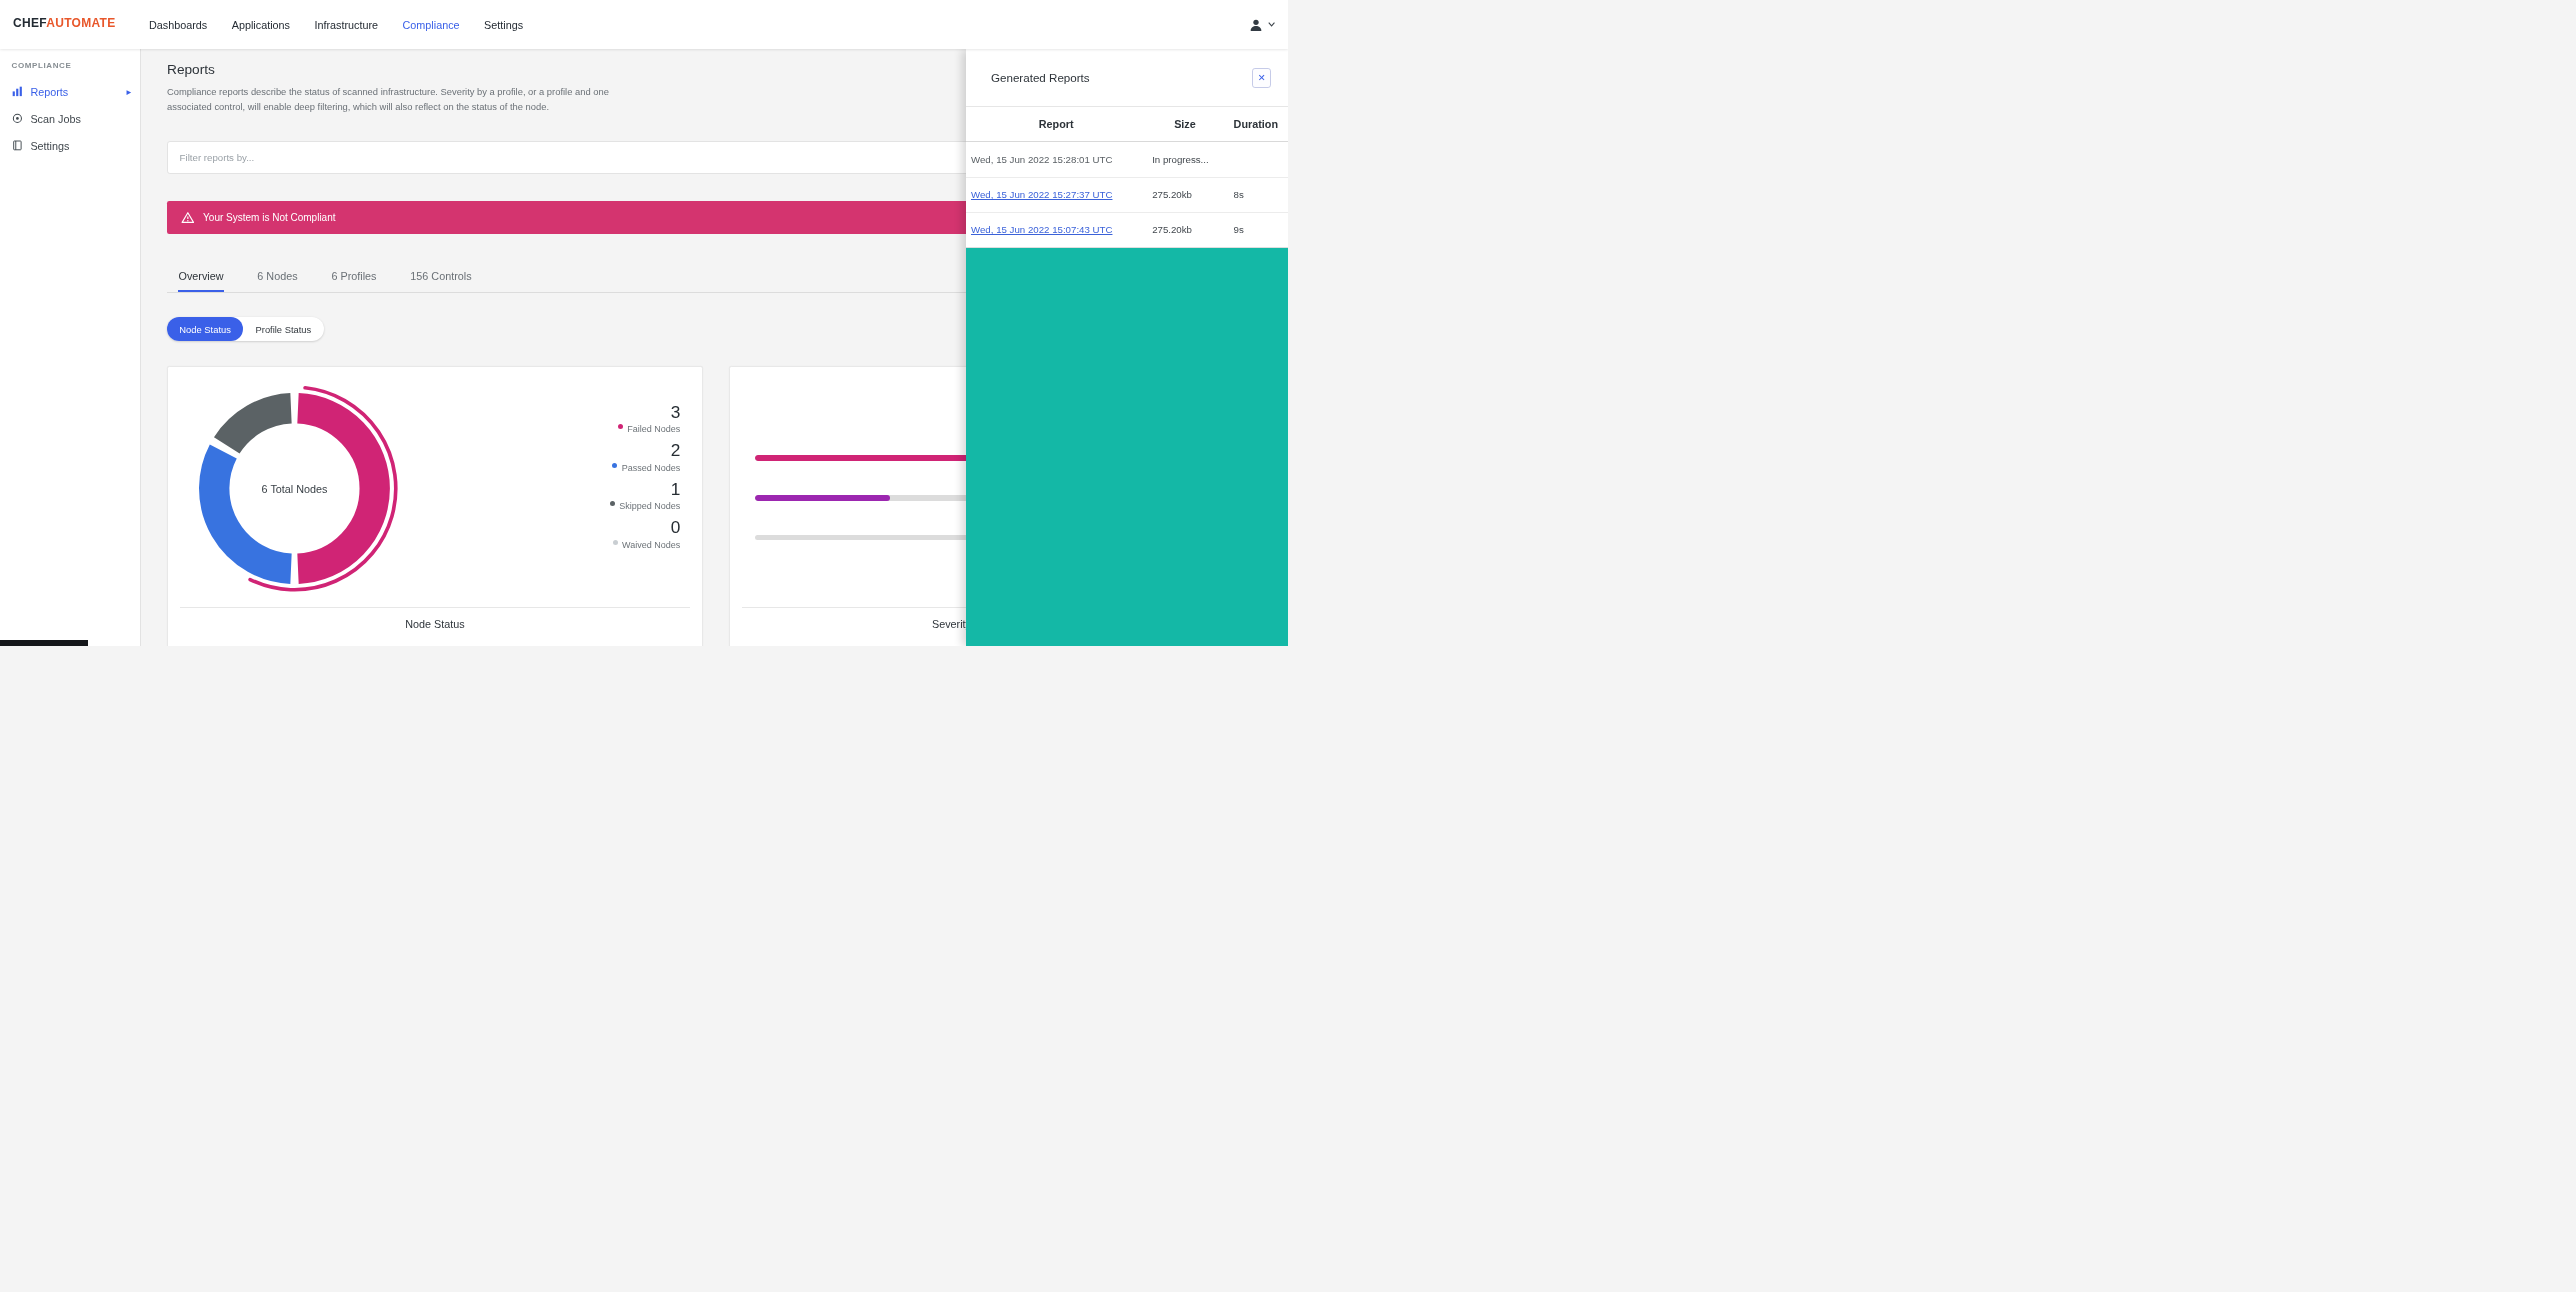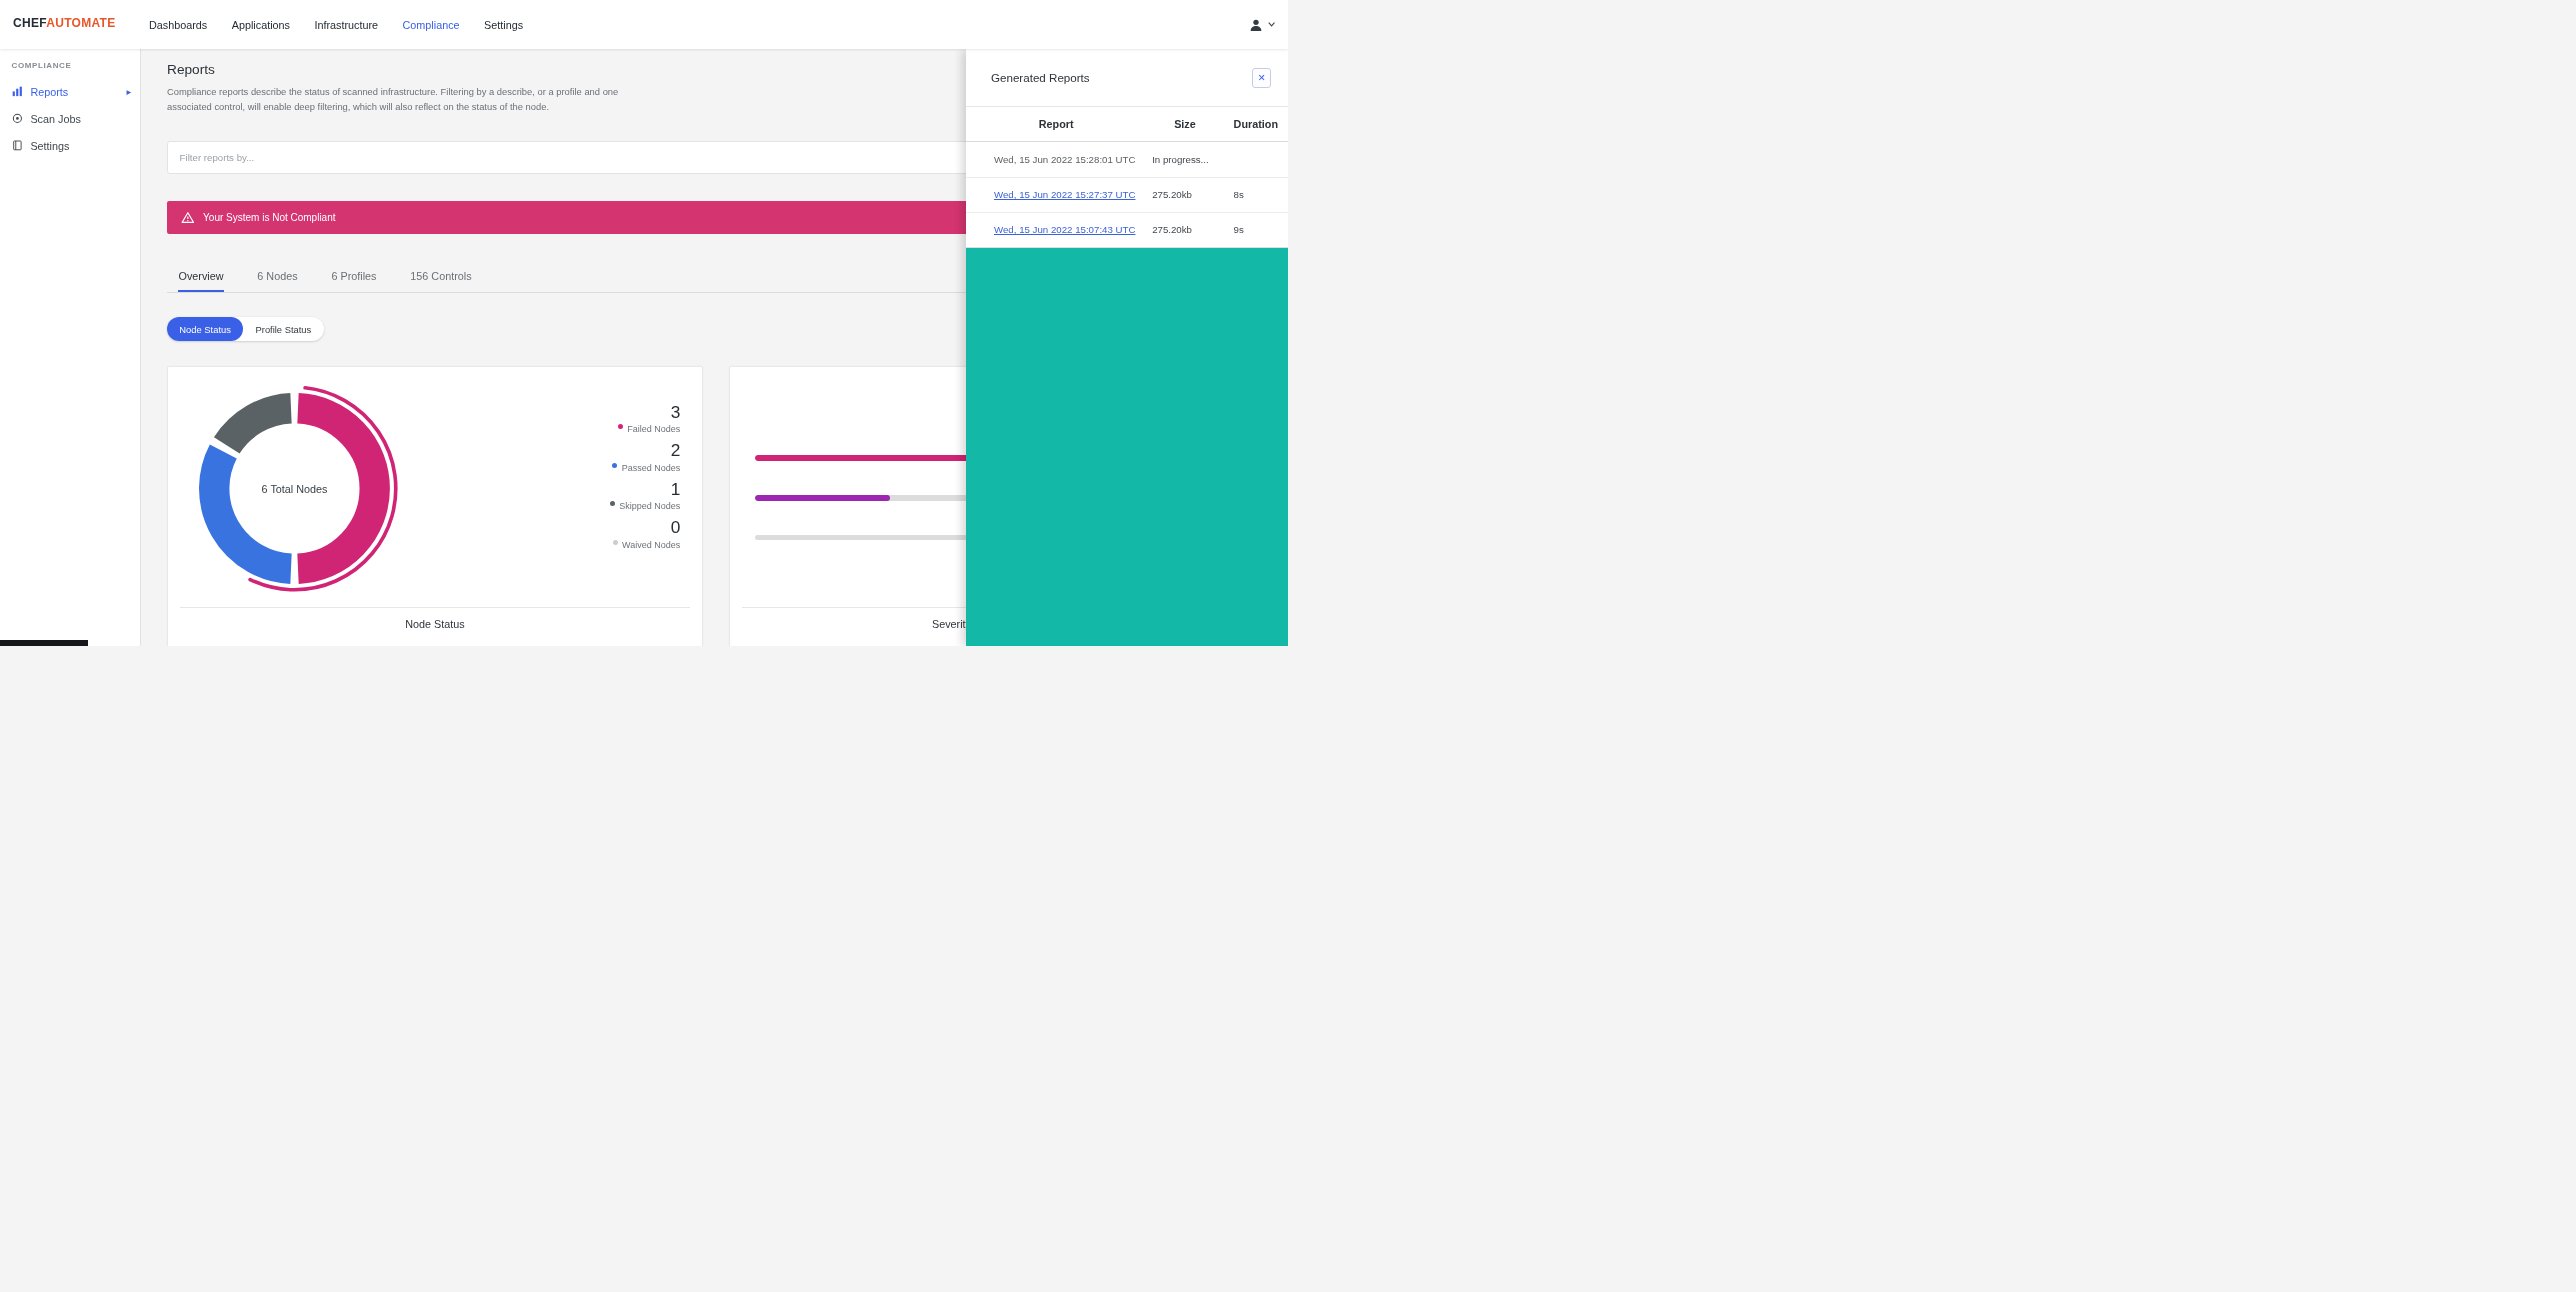--- a/index.html
+++ b/index.html
@@ -81,21 +81,21 @@
                border-radius:2.9px;background:#fdfdff;color:#3a60e8;font-size:9.4px;display:flex;
                align-items:center;justify-content:center;cursor:pointer;font-family:inherit}
   .reports-table{width:100%;border-collapse:collapse;font-size:9.7px}
   .reports-table th{font-size:10.8px;font-weight:700;color:#2d3339;padding:10.8px 0 11.6px;
                     border-bottom:0.7px solid #d9d9d9}
   th.col-report{width:56%;text-align:center}
   th.col-size{width:24%;text-align:center}
   th.col-duration{width:20%;text-align:right;padding-right:10px}
   .reports-table td{padding:11.6px 0;border-bottom:0.7px solid #ececec;color:#42484e;text-align:left}
   .reports-table tbody tr:last-child td{border-bottom:none}
-  td.cell-report{padding-left:28px;white-space:nowrap}
+  td.cell-report{padding-left:5px;white-space:nowrap}
   td.cell-size{padding-left:5.8px;white-space:nowrap}
   td.cell-duration{padding-left:10px}
   .report-plain{color:#5b6166}
   .size-muted{color:#7a8085}
   .report-link{color:#3b62d9;text-decoration:underline;cursor:pointer}
 
   .scroll-thumb{position:absolute;left:0;bottom:0;width:88px;height:5.8px;background:#15171a;z-index:30;cursor:pointer}
 </style>
 </head>
 <body>
@@ -154,21 +154,21 @@
           <rect x="2.5" y="1.5" width="11" height="13" rx="1" stroke="#41494f" stroke-width="1.4" fill="none"></rect>
           <line x1="5.6" y1="1.5" x2="5.6" y2="14.5" stroke="#41494f" stroke-width="1.4"></line>
         </svg>
     </span>
     <span>Settings</span>
   </div>
 </aside>
 
 <main class="main">
   <h1 class="page-title">Reports</h1>
-  <p class="page-desc">Compliance reports describe the status of scanned infrastructure. Filtering by a describe, or a profile and one associated control, will enable deep filtering, which will also reflect on the status of the node.</p>
+  <p class="page-desc">Compliance reports describe the status of scanned infrastructure. Severity by a profile, or a profile and one associated control, will enable deep filtering, which will also reflect on the status of the node.</p>
 
   <input class="filter-input" type="text" placeholder="Filter reports by..." style="">
 
   <div class="alert-banner">
     <span class="alert-icon">
       <svg width="13.7" height="13.7" viewBox="0 0 24 24">
           <path d="M12 3 L22 20 L2 20 Z" stroke="#fff" stroke-width="2" fill="none" stroke-linejoin="round"></path>
           <line x1="12" y1="9.5" x2="12" y2="14.2" stroke="#fff" stroke-width="2"></line>
           <circle cx="12" cy="17.1" r="1.2" fill="#fff"></circle>
         </svg>

